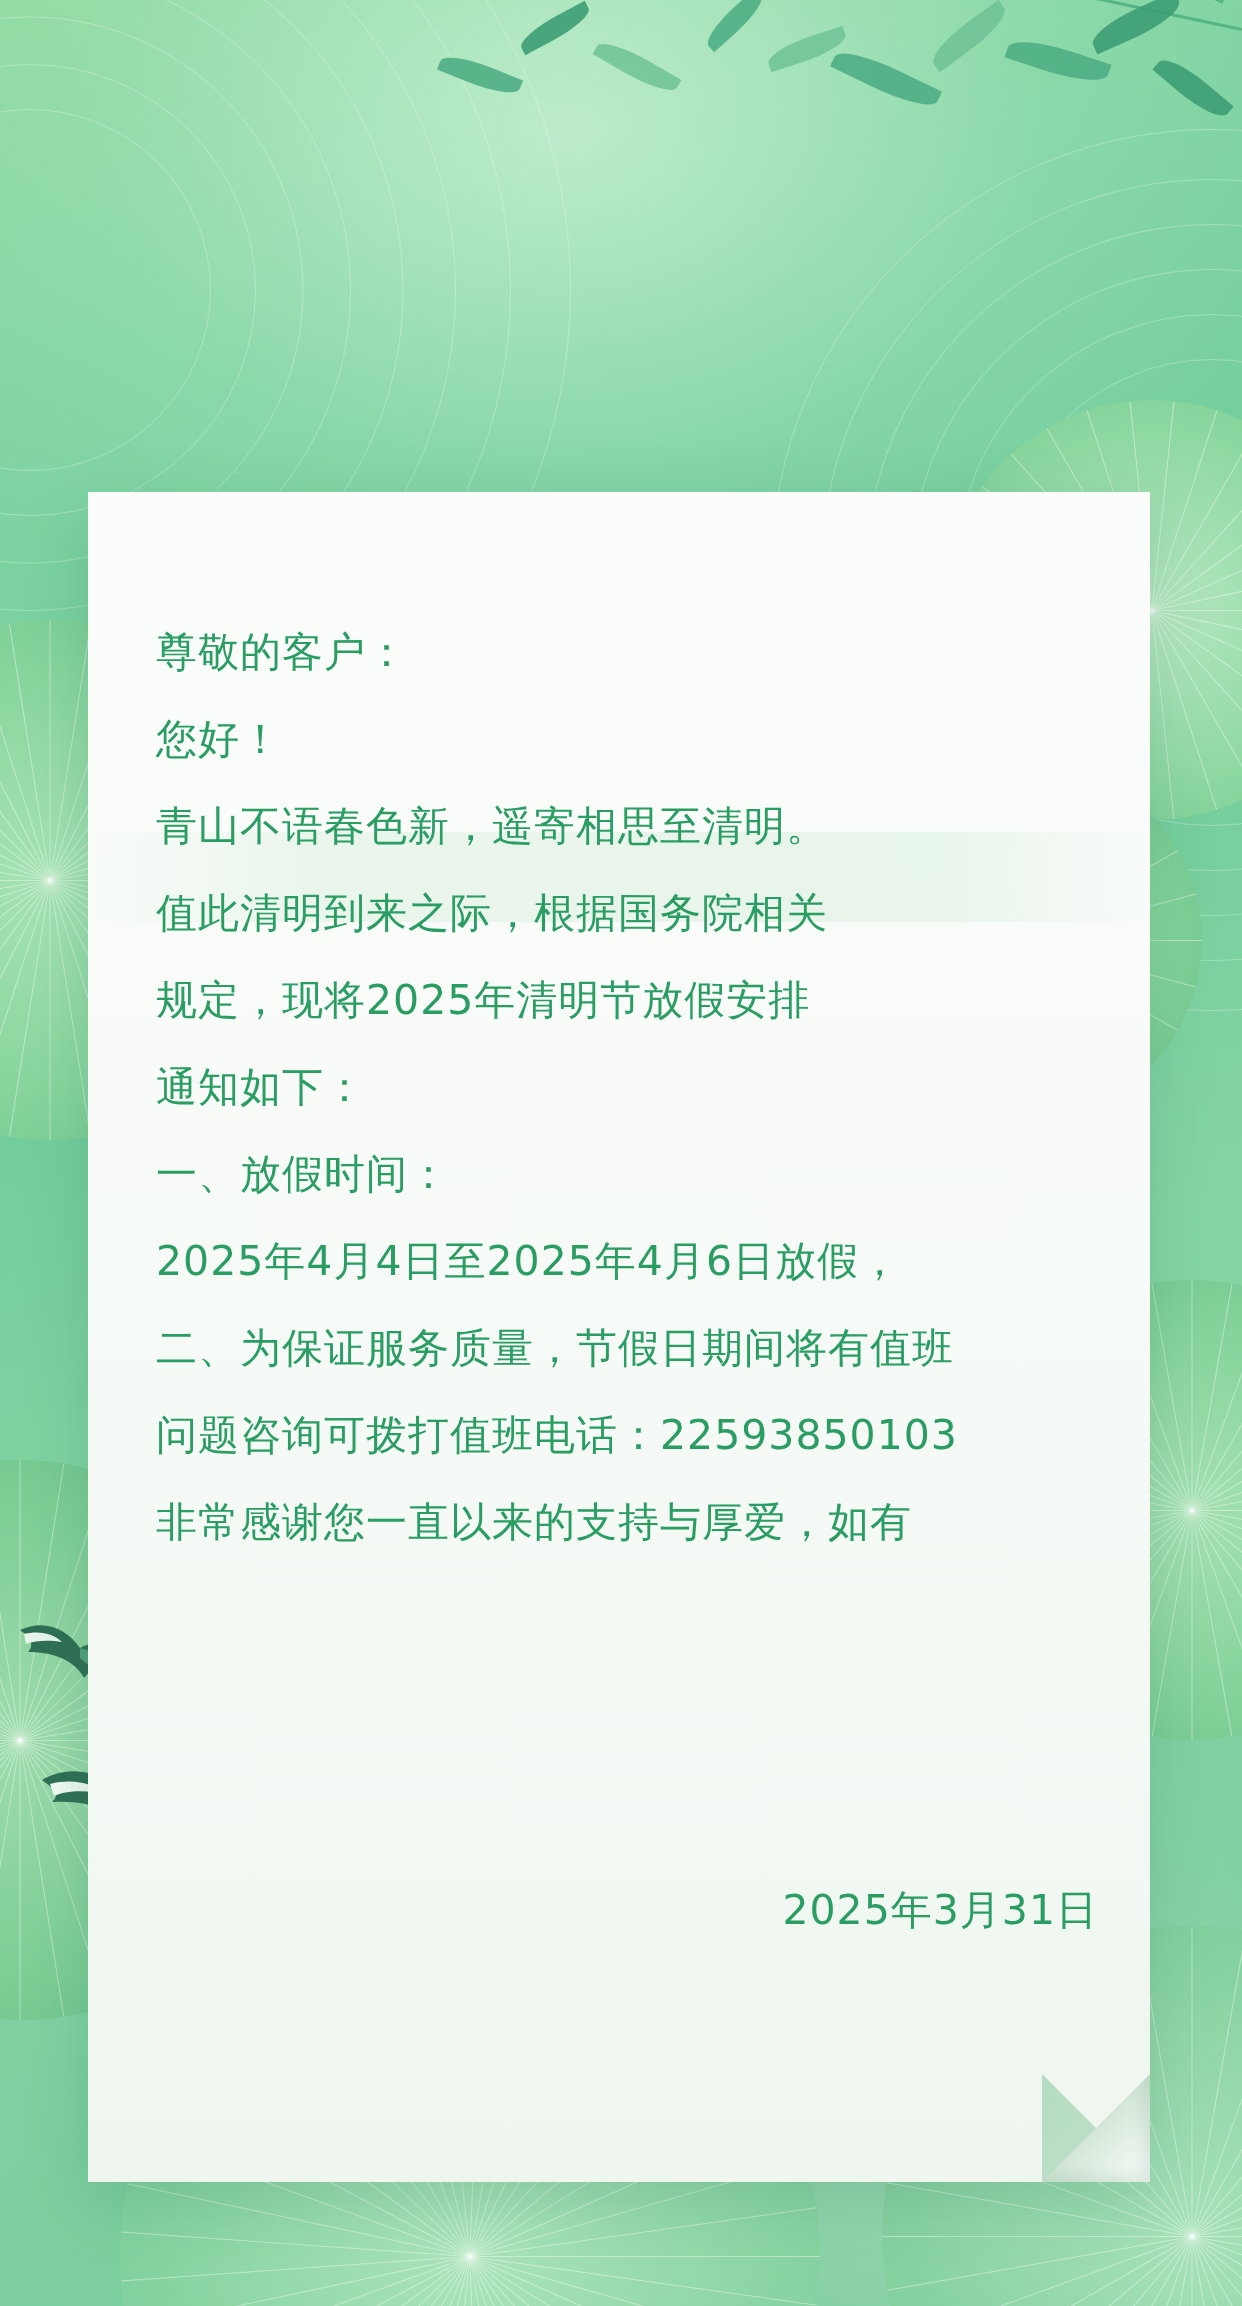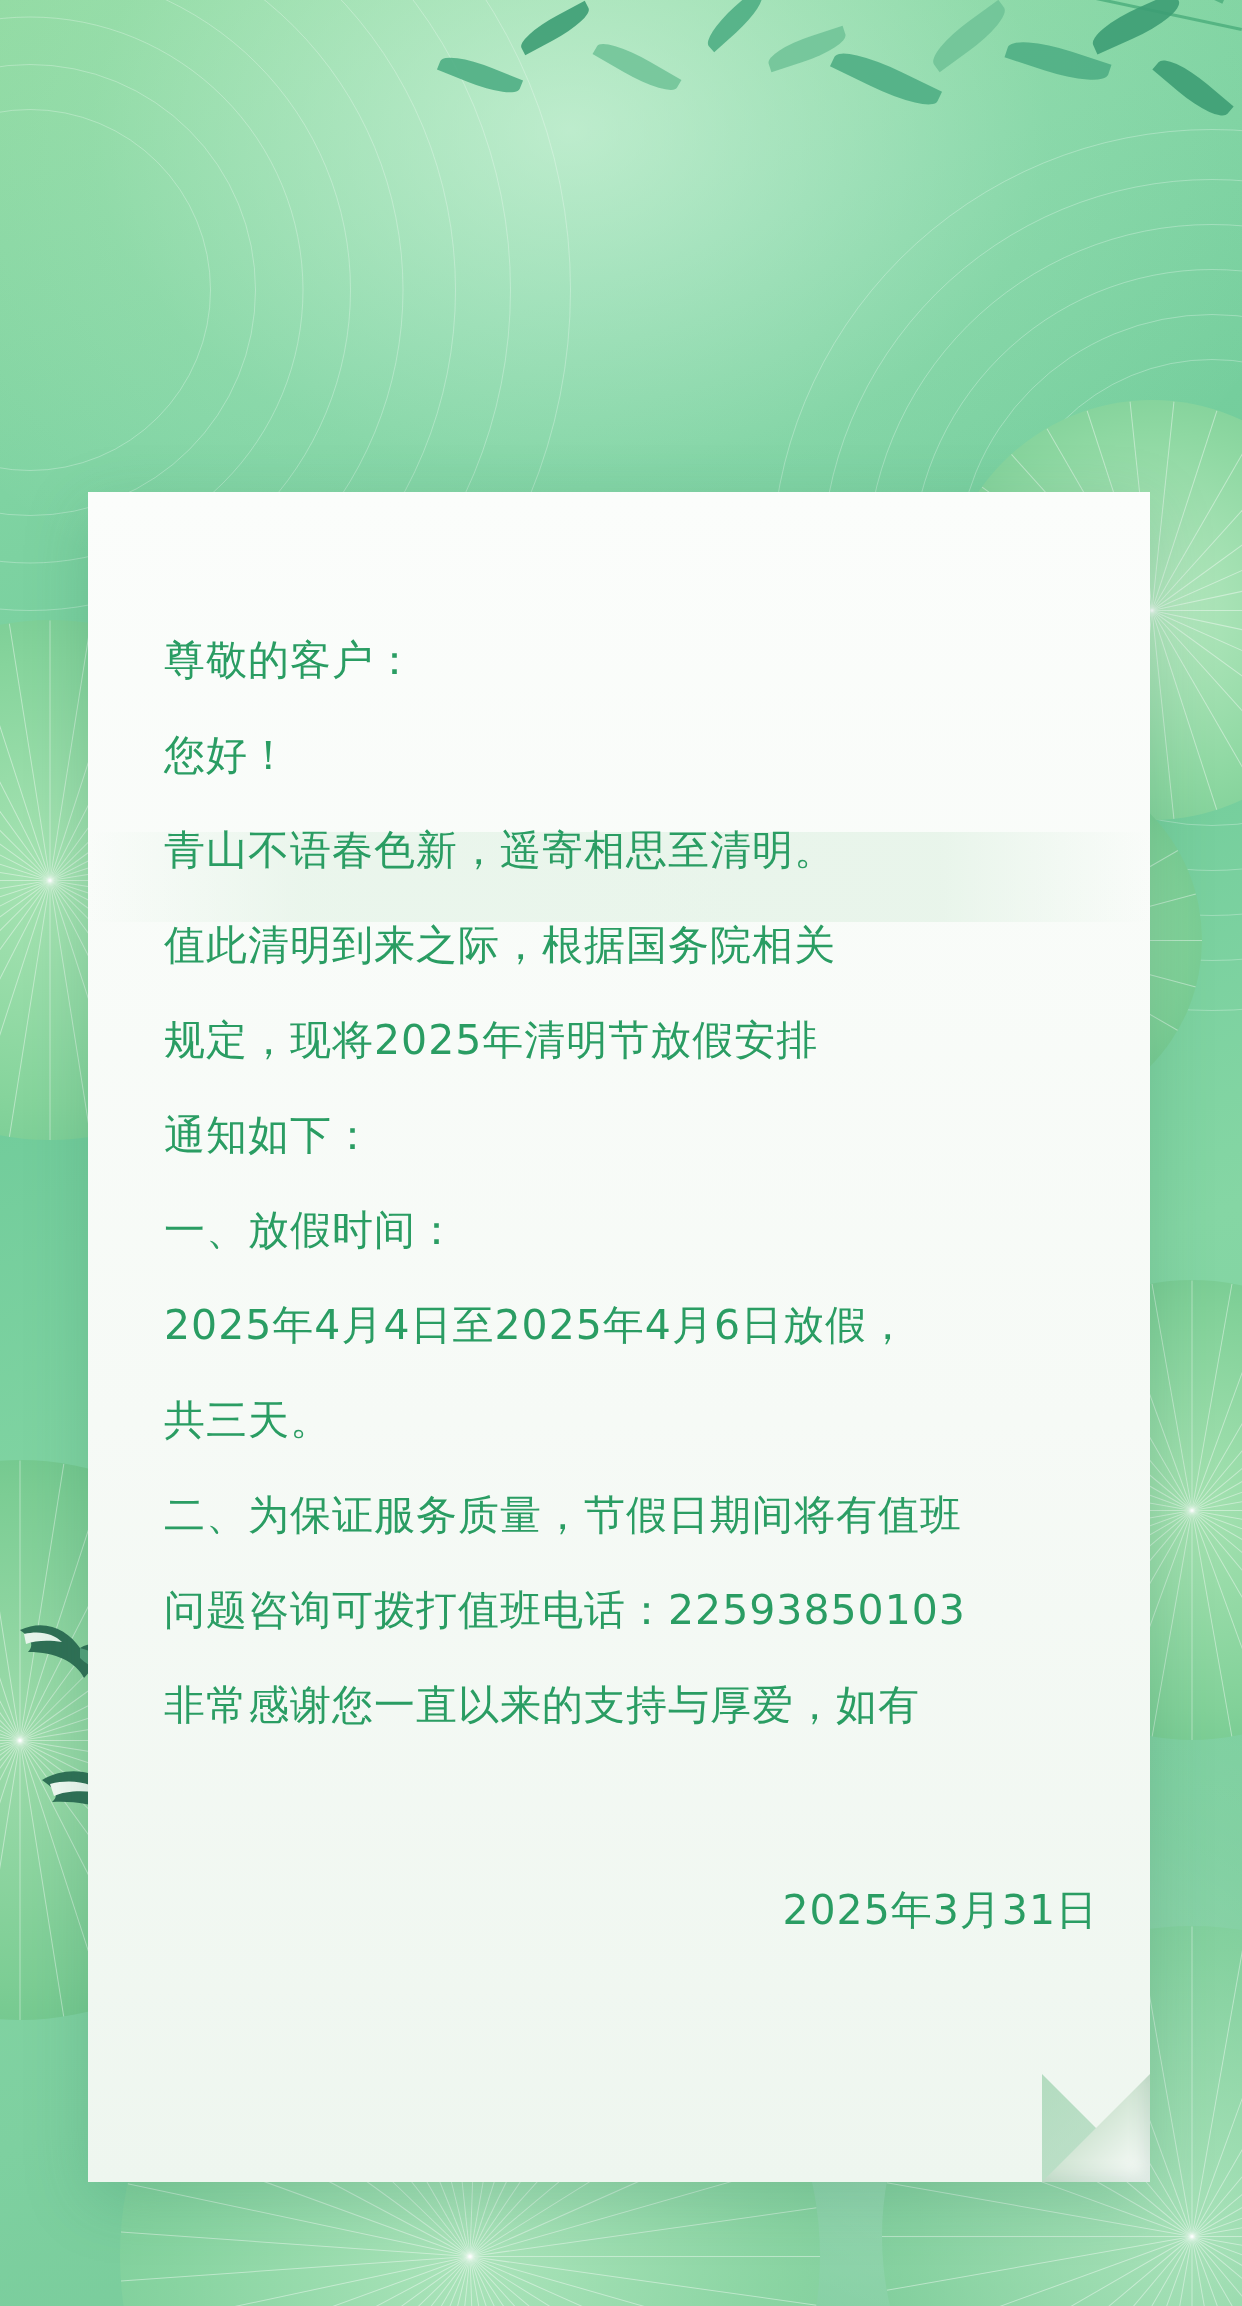--- a/index.html
+++ b/index.html
@@ -165,21 +165,21 @@
     left: 58px;
     right: 52px;
     top: 112px;
     color: #2a9d63;
     font-size: 41px;
     line-height: 77px;
     letter-spacing: 1px;
     font-family: "DejaVu Sans", "Liberation Sans", sans-serif;
   }
   .card-body p {
-    margin: 18px;
+    margin: 10px;
   }
   .sig {
     position: absolute;
     left: 58px;
     right: 52px;
     bottom: 236px;
     text-align: right;
     color: #2a9d63;
     font-size: 41px;
     line-height: 72px;
@@ -533,21 +533,20 @@
   <div class="card">
     <div class="card-body">
       <p>尊敬的客户：</p>
       <p>您好！</p>
       <p>青山不语春色新，遥寄相思至清明。</p>
       <p>值此清明到来之际，根据国务院相关</p>
       <p>规定，现将2025年清明节放假安排</p>
       <p>通知如下：</p>
       <p>一、放假时间：</p>
       <p>2025年4月4日至2025年4月6日放假，</p>
-      <p>共三天。</p>
       <p>二、为保证服务质量，节假日期间将有值班</p>
       <p>问题咨询可拨打值班电话：22593850103</p>
       <p>非常感谢您一直以来的支持与厚爱，如有</p>
     </div>
 
     <div class="sig">
       <p>2025年3月31日</p>
     </div>
 
     <div class="curl-cut"></div>

